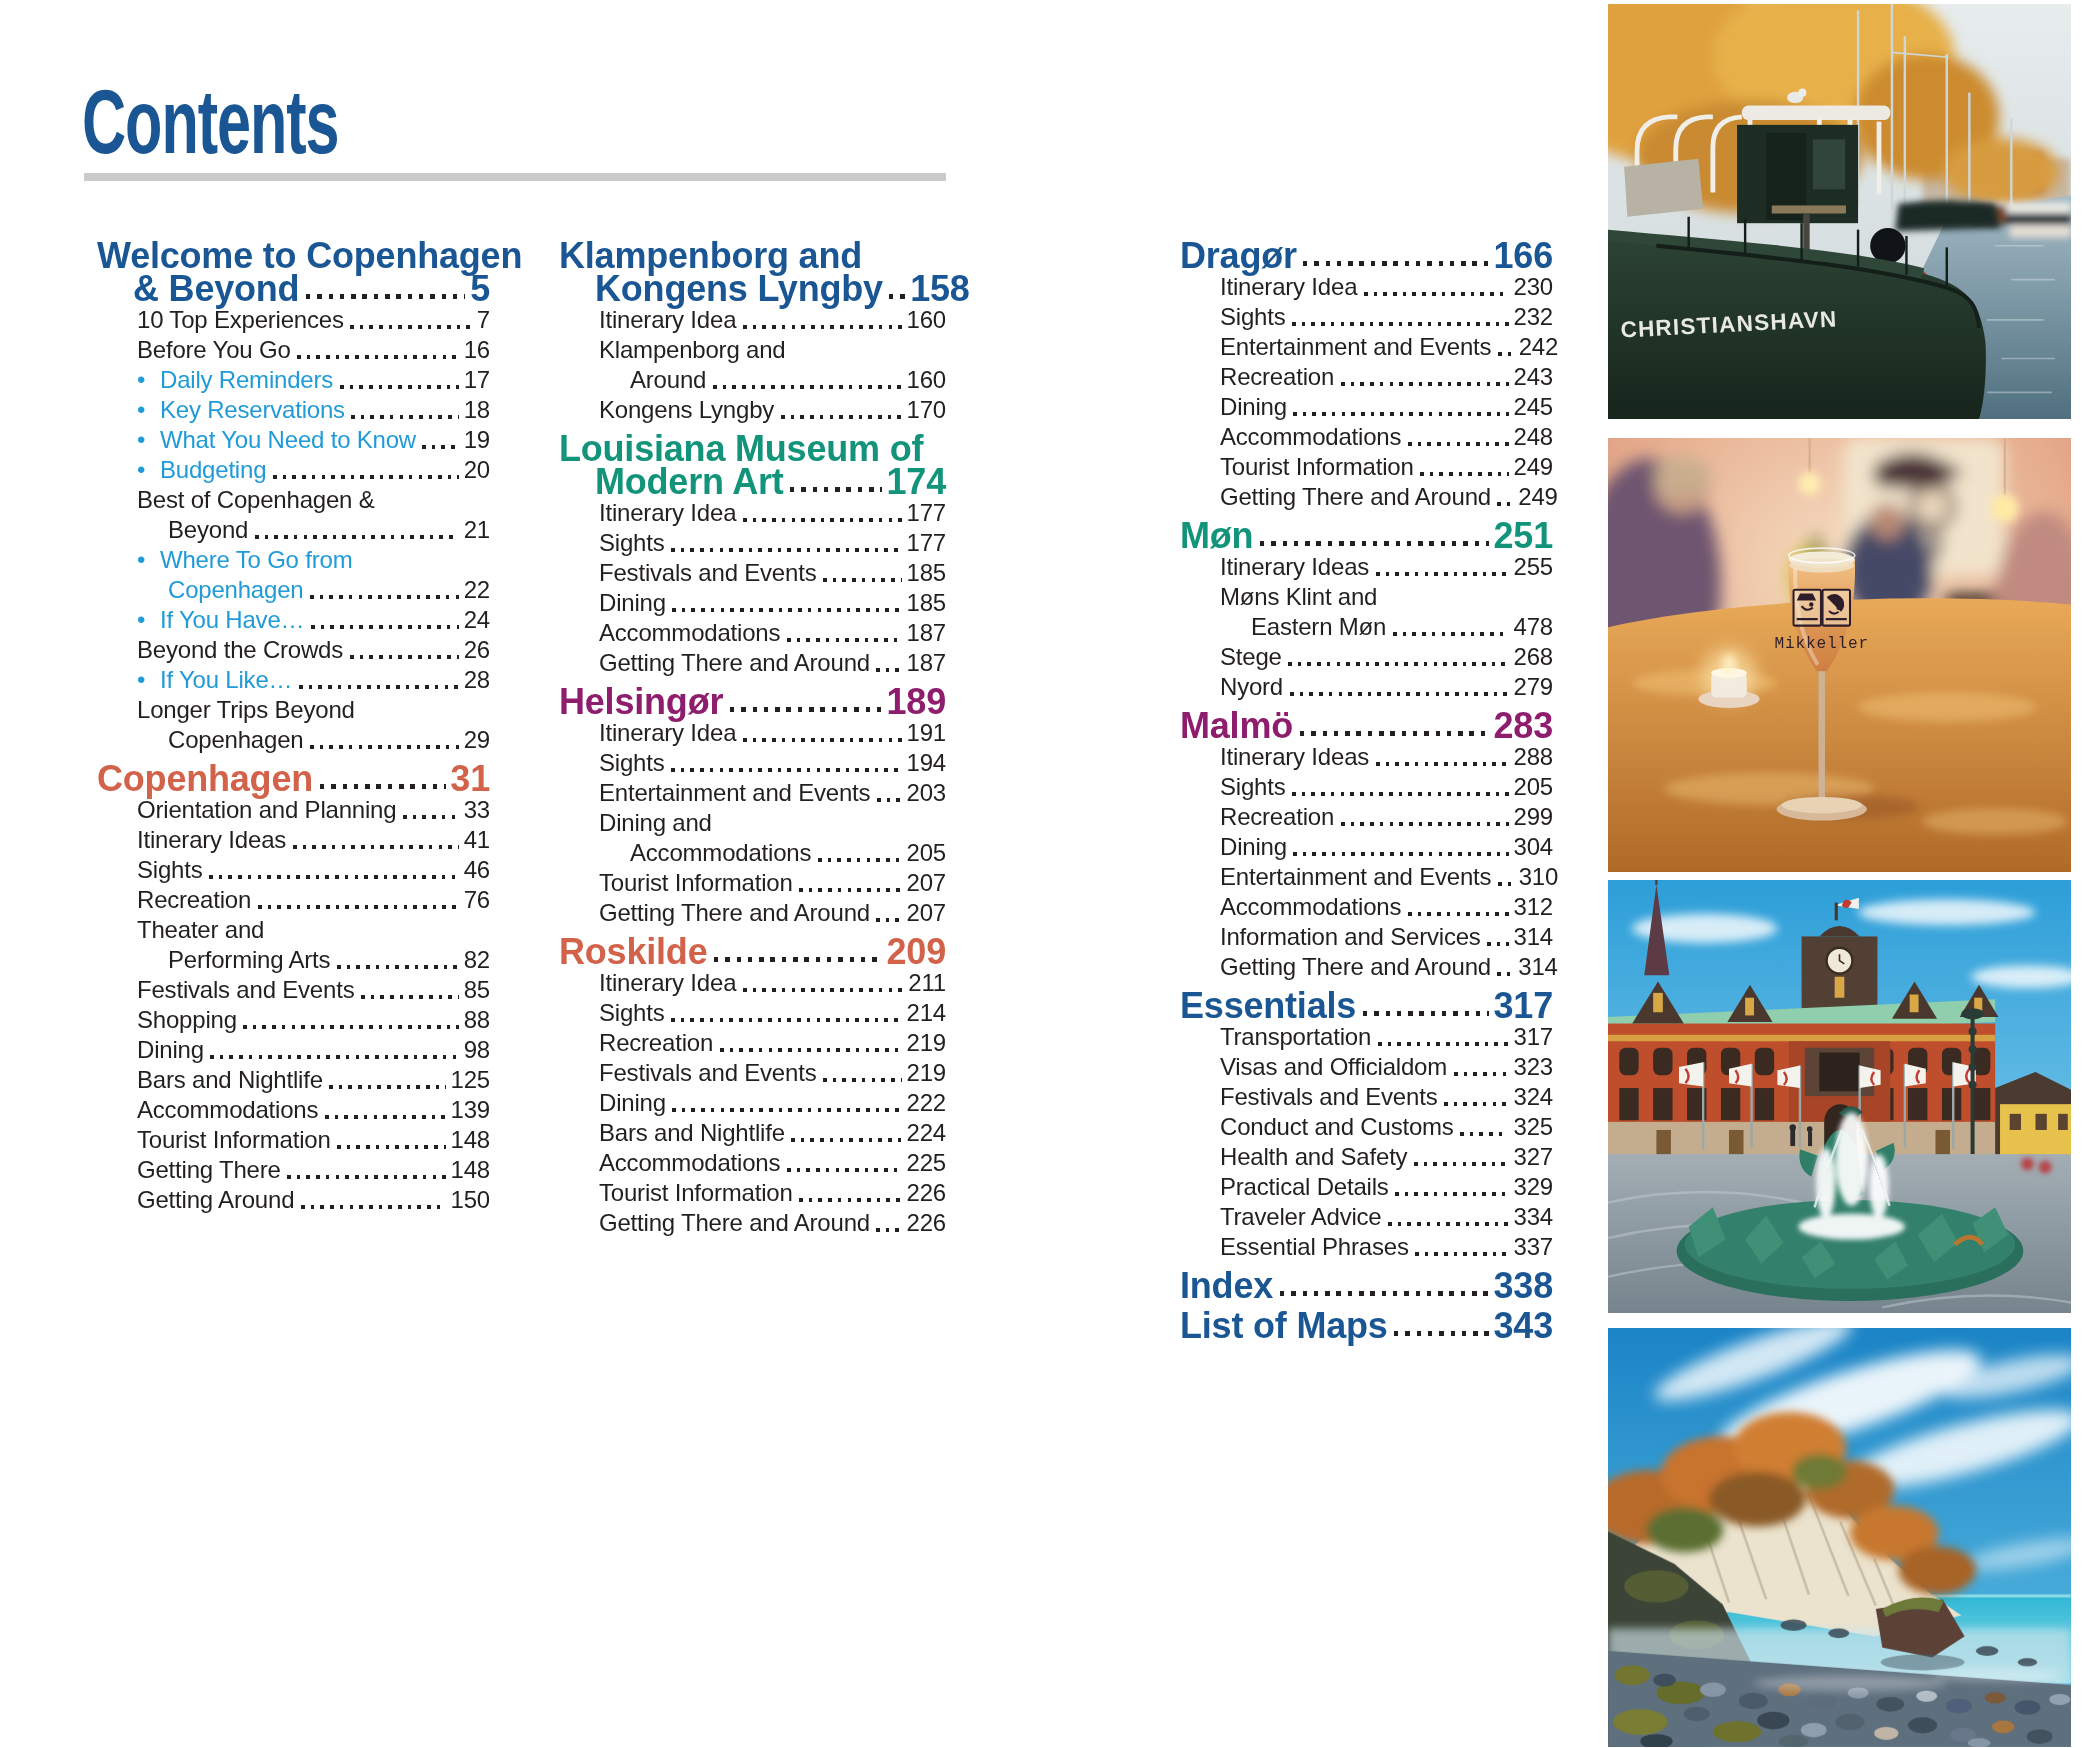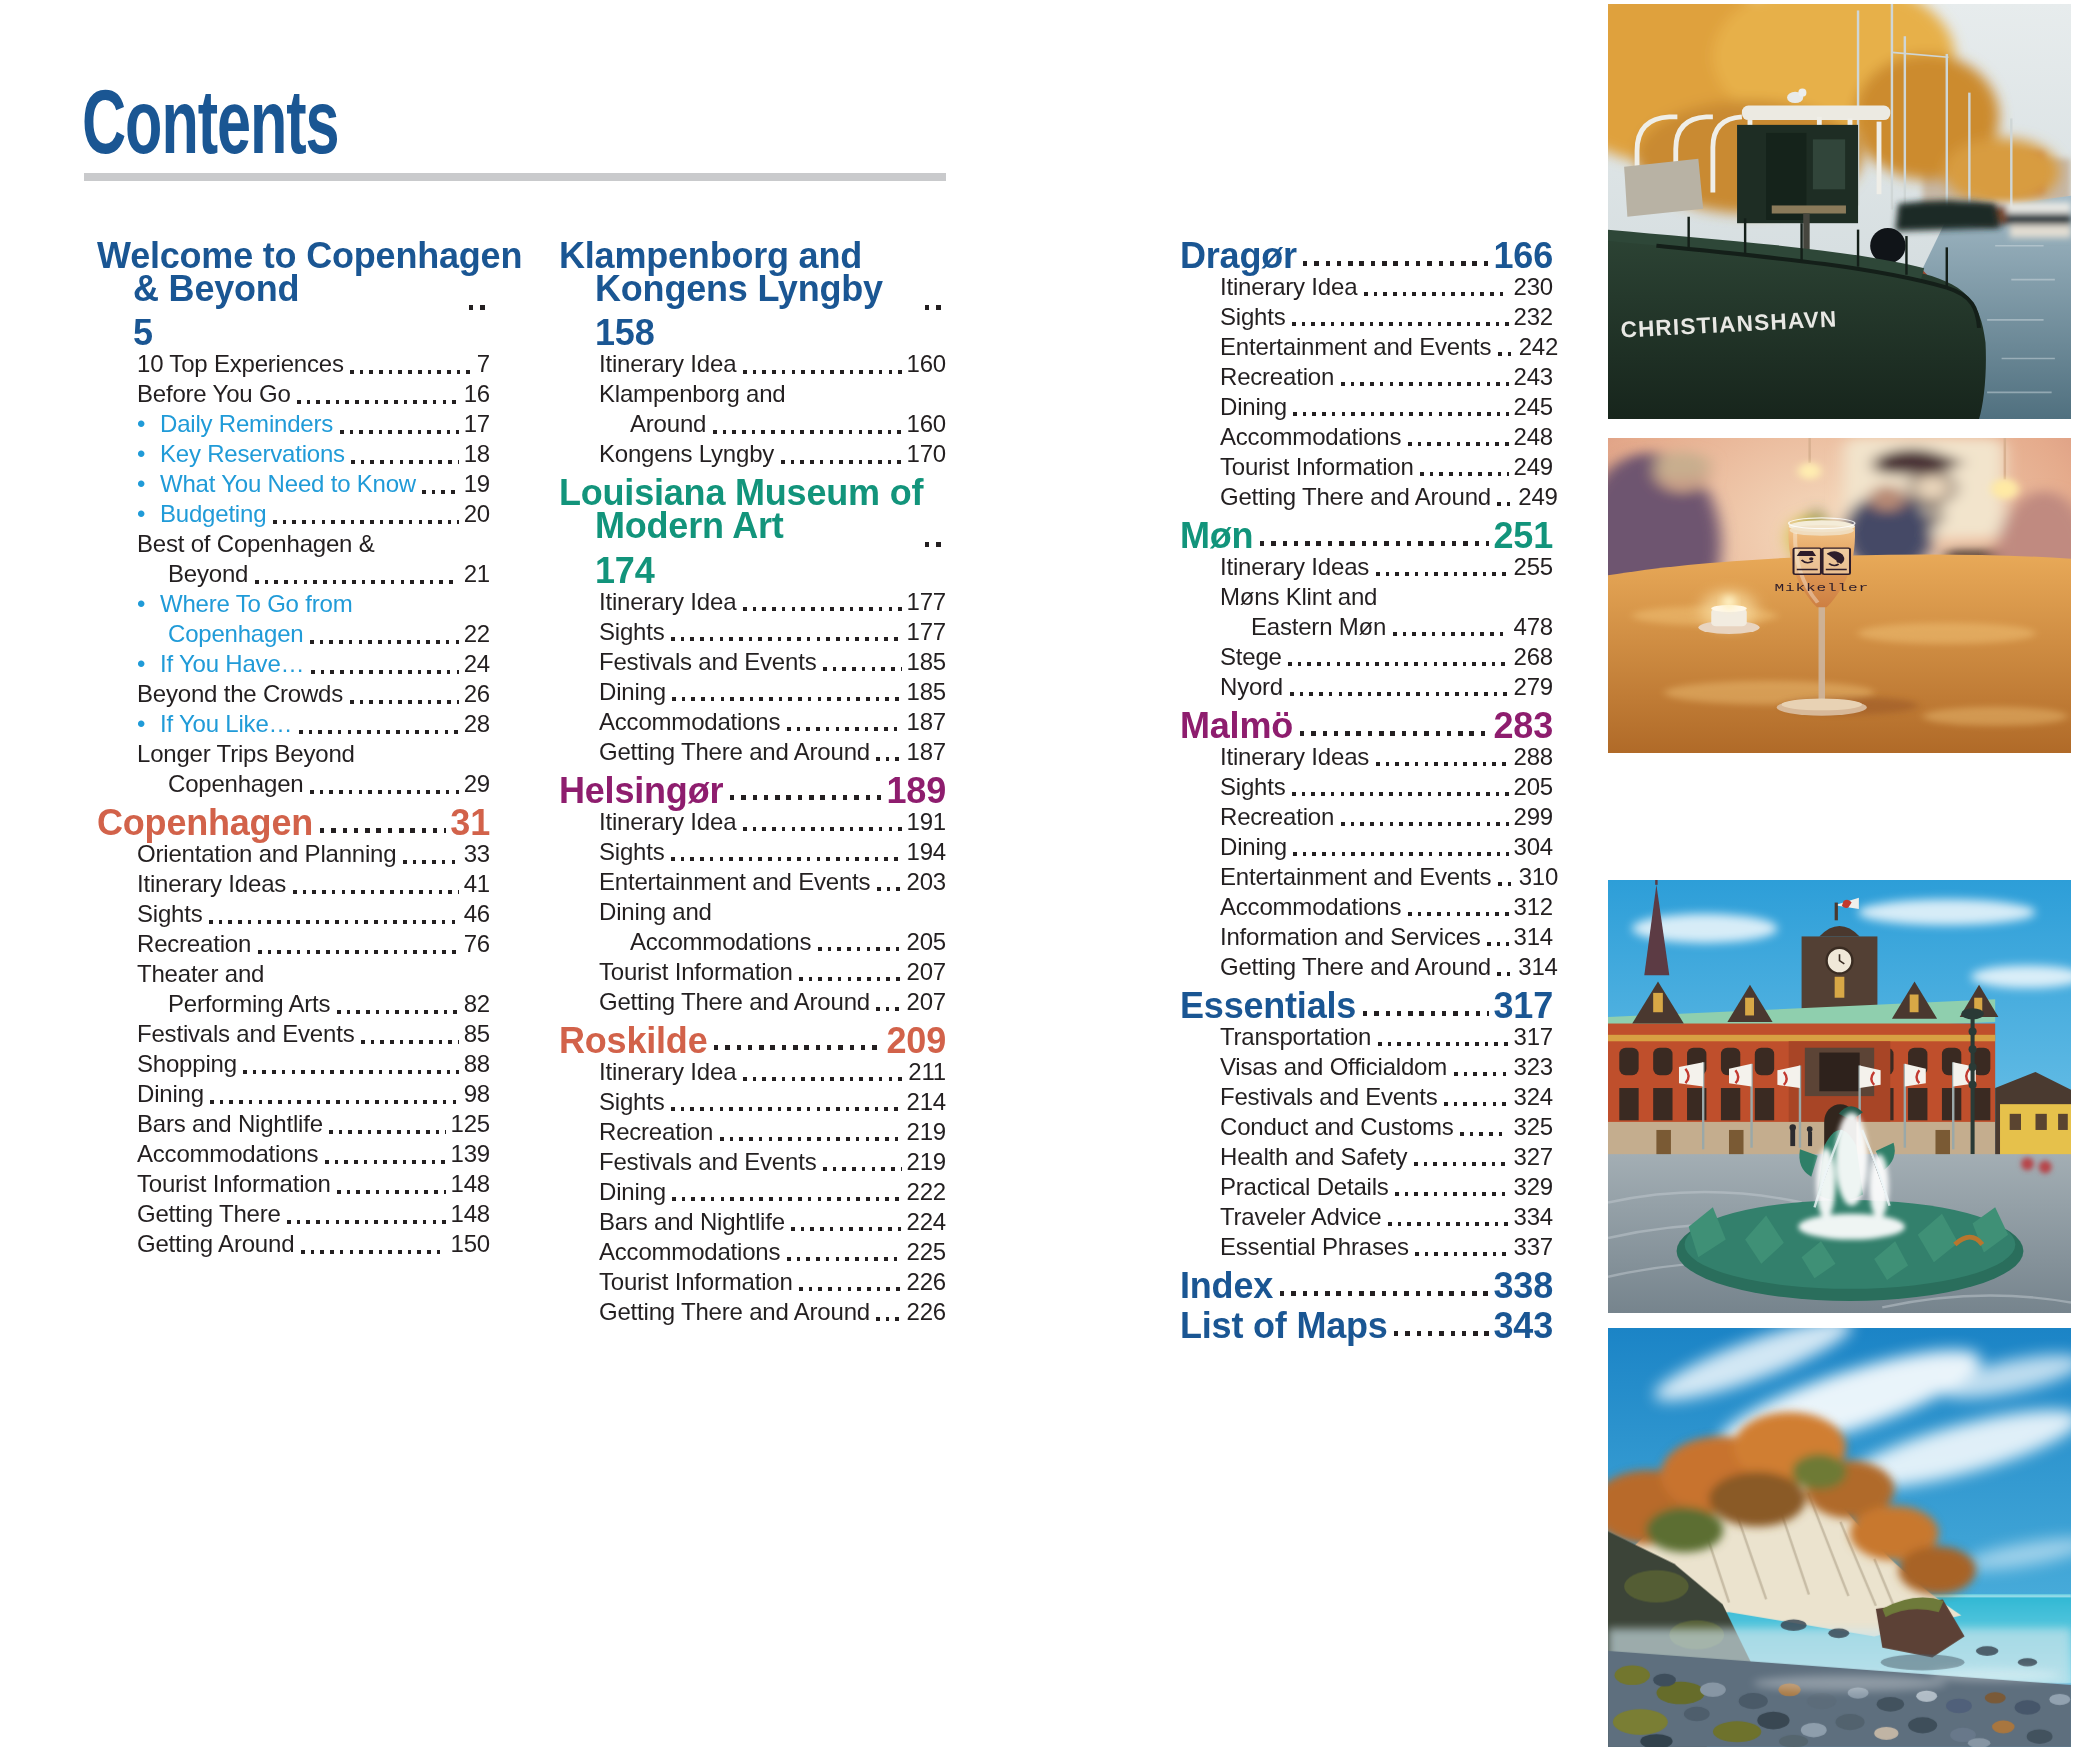--- a/index.html
+++ b/index.html
@@ -12,40 +12,40 @@
   .toc-col{position:absolute;top:239px;}
   .col1{left:97px;width:393px;}
   .col2{left:559px;width:387px;}
   .col3{left:1180px;width:373px;}
   .row{display:flex;line-height:30px;font-size:24px;letter-spacing:-0.2px;}
   .row .lbl{white-space:pre;}
   .row .pg{white-space:nowrap;}
   .h1,.h1c{line-height:33px;font-size:36px;font-weight:700;}
   .h1 .pg,.h1c .pg{font-weight:700;color:inherit;}
   .gap{margin-top:7px;}
-  .h1c{padding-left:36px;flex-direction:column;}
+  .h1c{padding-left:36px;}
   .sub{padding-left:40px;}
   .subc{padding-left:71px;}
   .bullet{padding-left:63px;position:relative;}
   .bullet::before{content:"\2022";position:absolute;left:40px;top:0;color:var(--lightblue);}
   .bullet .lbl{color:var(--lightblue);}
   .bulletc{padding-left:71px;}
   .bulletc .lbl{color:var(--lightblue);}
   .c-blue{color:var(--blue);}
   .c-orange{color:var(--orange);}
   .c-green{color:var(--green);}
   .c-purple{color:var(--purple);}
   .dots{flex:1 1 auto;align-self:flex-end;height:4px;margin:0 4.8px 5.6px 6.5px;min-width:16px;
         background:repeating-linear-gradient(to right,#231f20 0 3.6px,transparent 3.6px 9.7px);}
   .h1 .dots,.h1c .dots{height:4.8px;margin-bottom:6.5px;
         background:repeating-linear-gradient(to right,#231f20 0 4.4px,transparent 4.4px 11.3px);}
   .photo{position:absolute;left:1608px;width:463px;overflow:hidden;}
   .photo svg{display:block;width:100%;height:100%;}
   .ph1{top:4px;height:415px;}
-  .ph2{top:438px;height:315px;}
+  .ph2{top:438px;height:434px;}
   .ph3{top:880px;height:433px;}
   .ph4{top:1328px;height:419px;}
 </style>
 </head>
 <body>
 
 <div class="page">
 
   <div class="page-title">Contents</div>
   <div class="title-rule"></div>

